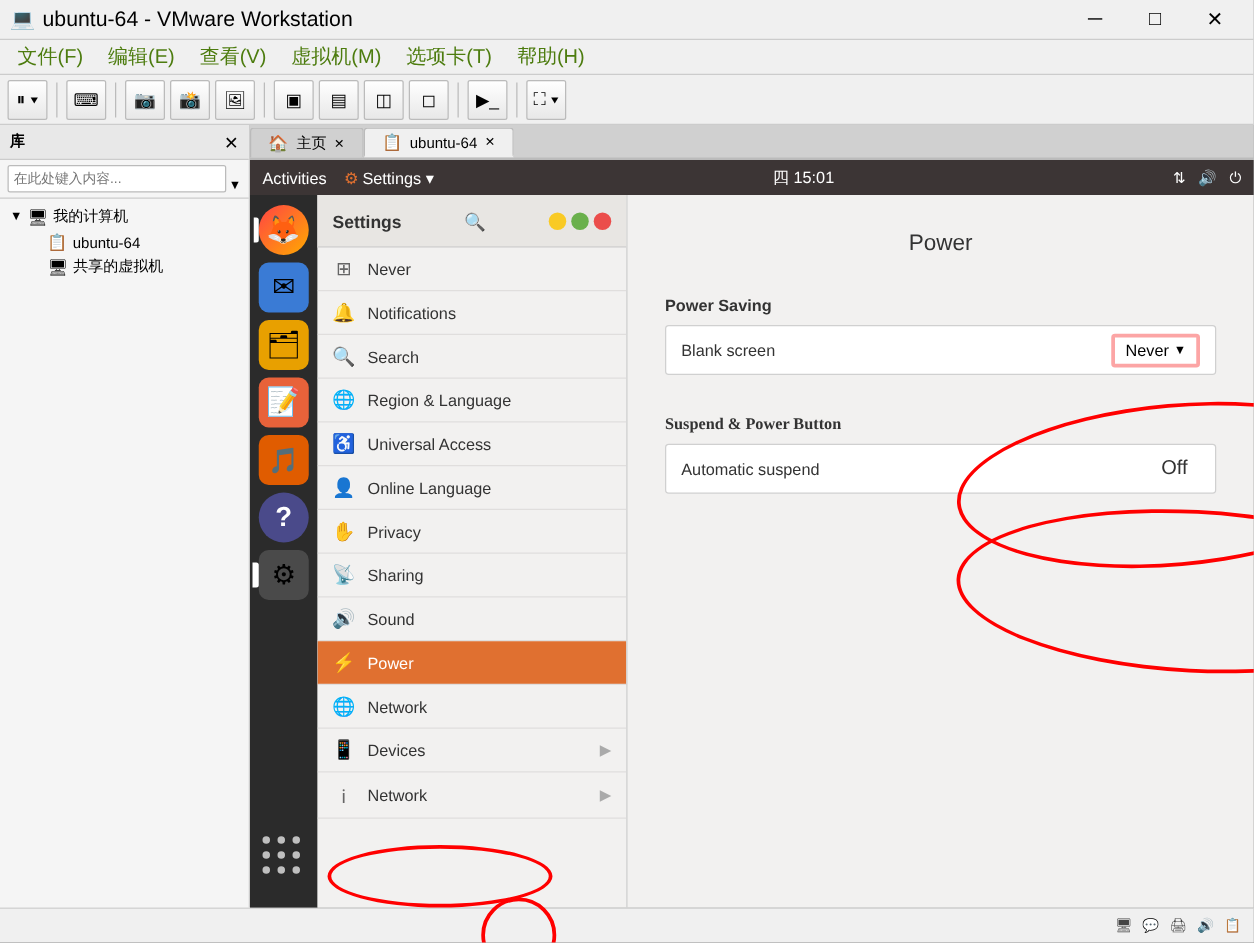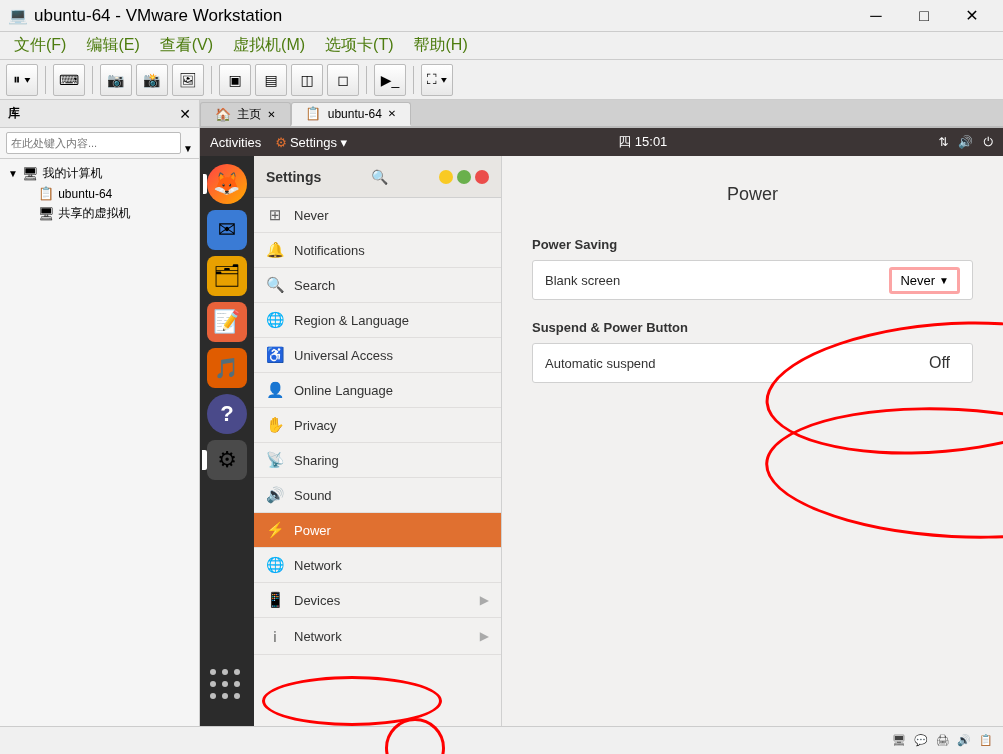--- a/index.html
+++ b/index.html
@@ -512,21 +512,21 @@
             <div class="power-section-title">Power Saving</div>
 
             <div class="power-row">
               <span class="power-row-label">Blank screen</span>
               <div class="power-dropdown">
                 <span>Never</span>
                 <span class="power-dropdown-arrow">▼</span>
               </div>
             </div>
 
-            <div class="power-section-title" style="margin-top:20px;">Suspend &amp; Power Button</div>
+            <div class="power-section-title" style="margin-top:31px;font-family:Liberation Serif, serif;">Suspend &amp; Power Button</div>
 
             <div class="power-row">
               <span class="power-row-label">Automatic suspend</span>
               <span class="power-row-value">Off</span>
             </div>
 
           </div>
 
         </div>
       </div>

